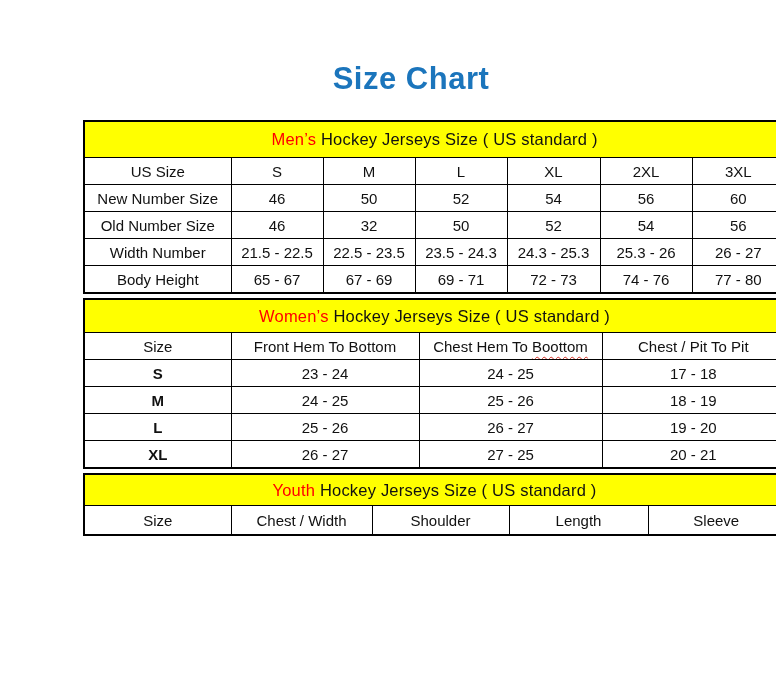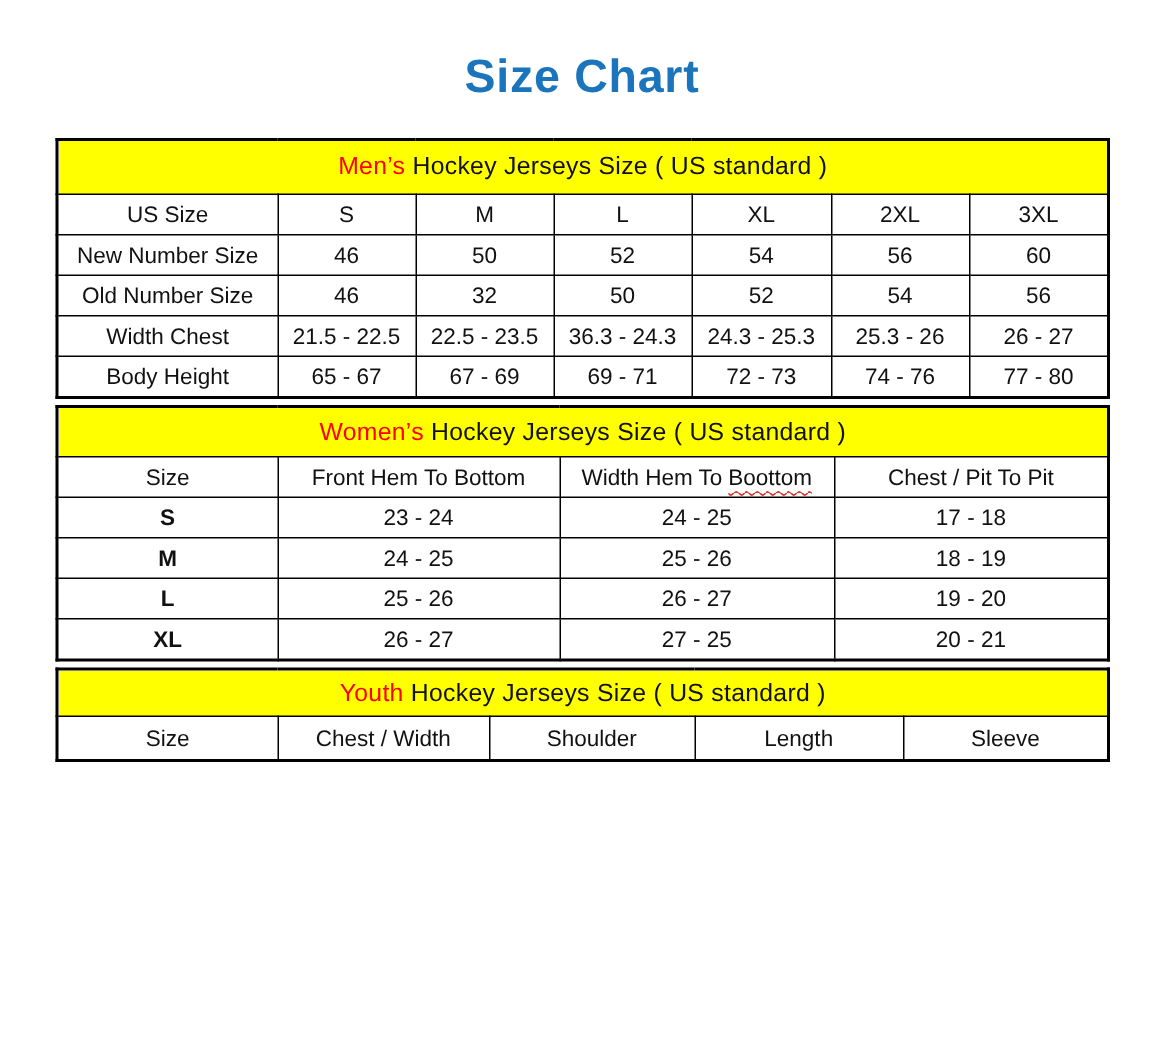--- a/index.html
+++ b/index.html
@@ -8,21 +8,22 @@
     background: #ffffff;
   }
   body {
     width: 776px;
     height: 692px;
     overflow: hidden;
     font-family: "Liberation Sans", sans-serif;
     color: #111111;
   }
   .page {
-    padding-top: 32px;
+    padding-top: 60px;
+    margin-left: 46px;
   }
   .page-title {
     text-align: center;
     font-size: 31px;
     line-height: 38px;
     font-weight: bold;
     color: var(--title-blue, #1B75BC);
     letter-spacing: 0.5px;
     margin: 0 0 22px 0;
   }
@@ -119,24 +120,24 @@
           <tr>
             <td>Old Number Size</td>
             <td>46</td>
             <td>32</td>
             <td>50</td>
             <td>52</td>
             <td>54</td>
             <td>56</td>
           </tr>
           <tr>
-            <td>Width Chest</td>
+            <td>Width Number</td>
             <td>21.5 - 22.5</td>
             <td>22.5 - 23.5</td>
-            <td>36.3 - 24.3</td>
+            <td>23.5 - 24.3</td>
             <td>24.3 - 25.3</td>
             <td>25.3 - 26</td>
             <td>26 - 27</td>
           </tr>
           <tr>
             <td>Body Height</td>
             <td>65 - 67</td>
             <td>67 - 69</td>
             <td>69 - 71</td>
             <td>72 - 73</td>
@@ -157,21 +158,21 @@
         <tr class="band">
           <th colspan="4">
             <span class="hl">Women’s</span>
             <span>Hockey Jerseys Size ( US standard )</span>
           </th>
         </tr>
         <tr>
           <th>Size</th>
           <th>Front Hem To Bottom</th>
           <th>
-            <span>Width Hem To</span><span class="squiggle">Boottom</span>
+            <span>Chest Hem To</span><span class="squiggle">Boottom</span>
           </th>
           <th>Chest / Pit To Pit</th>
         </tr>
       </thead>
       <tbody>
           <tr>
             <td>S</td>
             <td>23 - 24</td>
             <td>24 - 25</td>
             <td>17 - 18</td>

